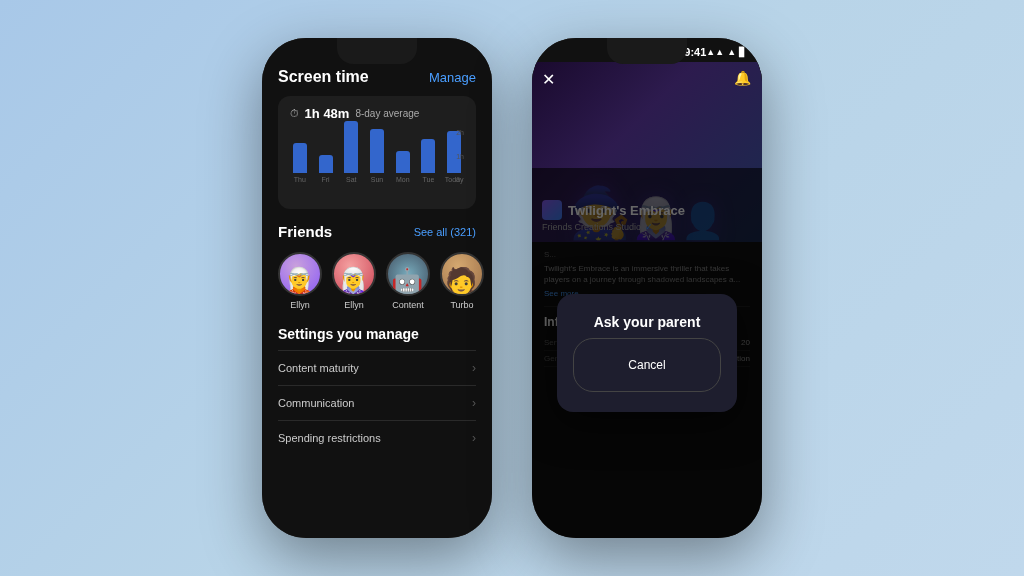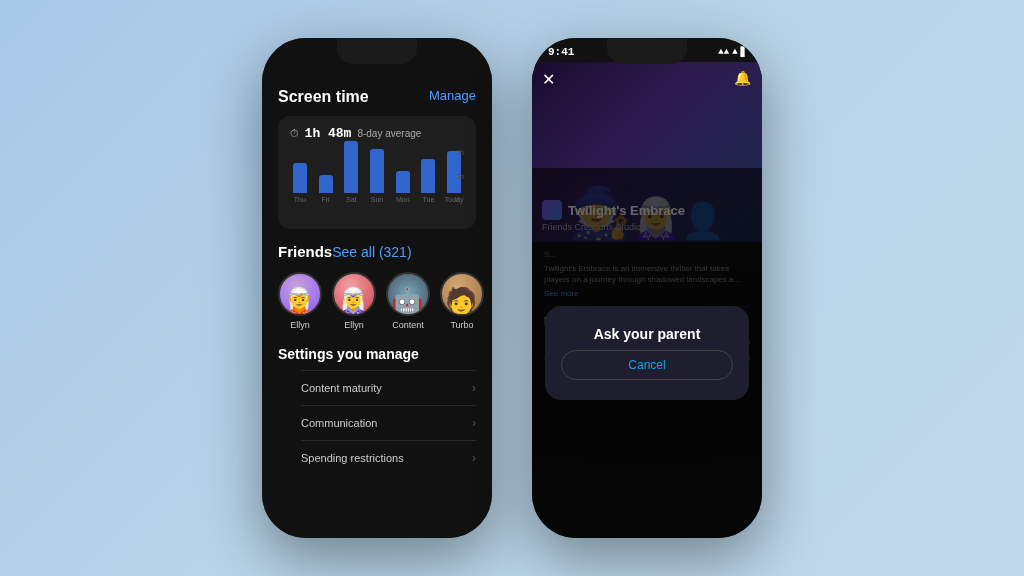--- a/index.html
+++ b/index.html
@@ -62,23 +62,23 @@
       background: #111;
     }
 
     .screen-time-content {
       padding: 0 16px;
     }
 
     .screen-time-header {
       display: flex;
       justify-content: space-between;
-      align-items: flex-start;
+      align-items: center;
       margin-bottom: 10px;
-      margin-top: 20px;
+      margin-top: 0;
     }
 
     .screen-time-title {
       color: #fff;
       font-size: 16px;
       font-weight: 700;
     }
 
     .manage-btn {
       color: #4a9eff;
@@ -102,21 +102,20 @@
 
     .clock-icon {
       color: #aaa;
       font-size: 11px;
     }
 
     .stats-time {
       color: #fff;
       font-size: 13px;
       font-weight: 600;
-      font-family: Liberation Mono, monospace;
     }
 
     .stats-label {
       color: #aaa;
       font-size: 10px;
     }
 
     .bar-chart {
       display: flex;
       align-items: flex-end;
@@ -157,33 +156,34 @@
     }
 
     .y-label {
       color: #555;
       font-size: 7px;
     }
 
     
     .section-header {
       display: flex;
+      justify-content: space-between;
       align-items: center;
       margin-bottom: 12px;
     }
 
     .section-title {
       color: #fff;
       font-size: 15px;
       font-weight: 700;
     }
 
     .see-all {
       color: #4a9eff;
-      font-size: 14px;
+      font-size: 11px;
     }
 
     .friends-row {
       display: flex;
       gap: 10px;
       margin-bottom: 16px;
     }
 
     .friend-item {
       display: flex;
@@ -249,46 +249,44 @@
       font-weight: 700;
       margin-bottom: 8px;
     }
 
     .settings-item {
       display: flex;
       justify-content: space-between;
       align-items: center;
       padding: 10px 0;
       border-top: 1px solid #2a2a2a;
-      margin-left: 23px;
     }
 
     .settings-item-label {
       color: #ccc;
       font-size: 11px;
     }
 
     .chevron {
       color: #555;
       font-size: 12px;
     }
 
     
     .right-phone .phone-screen {
       background: #111;
     }
 
     .status-bar {
       display: flex;
-      justify-content: space-between;
+      justify-content: flex-end;
       align-items: center;
       padding: 8px 16px 4px;
       position: relative;
       z-index: 5;
-      font-family: Liberation Mono, monospace;
     }
 
     .status-time {
       color: #fff;
       font-size: 11px;
       font-weight: 600;
     }
 
     .status-icons {
       display: flex;
@@ -401,21 +399,21 @@
       align-items: center;
       justify-content: center;
       z-index: 10;
       top: 130px;
     }
 
     .modal-card {
       background: #1e1e2e;
       border-radius: 16px;
       padding: 20px 16px;
-      width: 204px;
+      width: 180px;
       text-align: center;
       box-shadow: 0 10px 40px rgba(0,0,0,0.6);
     }
 
     .modal-title {
       color: #fff;
       font-size: 14px;
       font-weight: 700;
       margin-bottom: 8px;
     }
@@ -436,24 +434,24 @@
       width: 100%;
       font-size: 12px;
       font-weight: 600;
       cursor: pointer;
       margin-bottom: 8px;
       display: block;
     }
 
     .cancel-btn {
       background: transparent;
-      color: #0ea5e9;
+      color: #ffffff;
       border: 1px solid #444;
       border-radius: 20px;
-      padding: 7px 0;
+      padding: 19px 0;
       width: 100%;
       font-size: 12px;
       font-weight: 500;
       cursor: pointer;
       display: block;
     }
 
     
     .game-desc-area {
       padding: 8px 12px;

